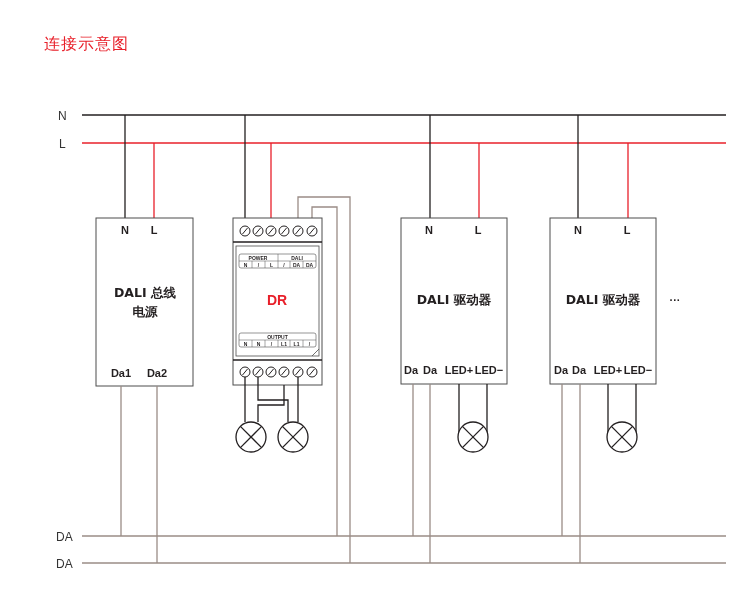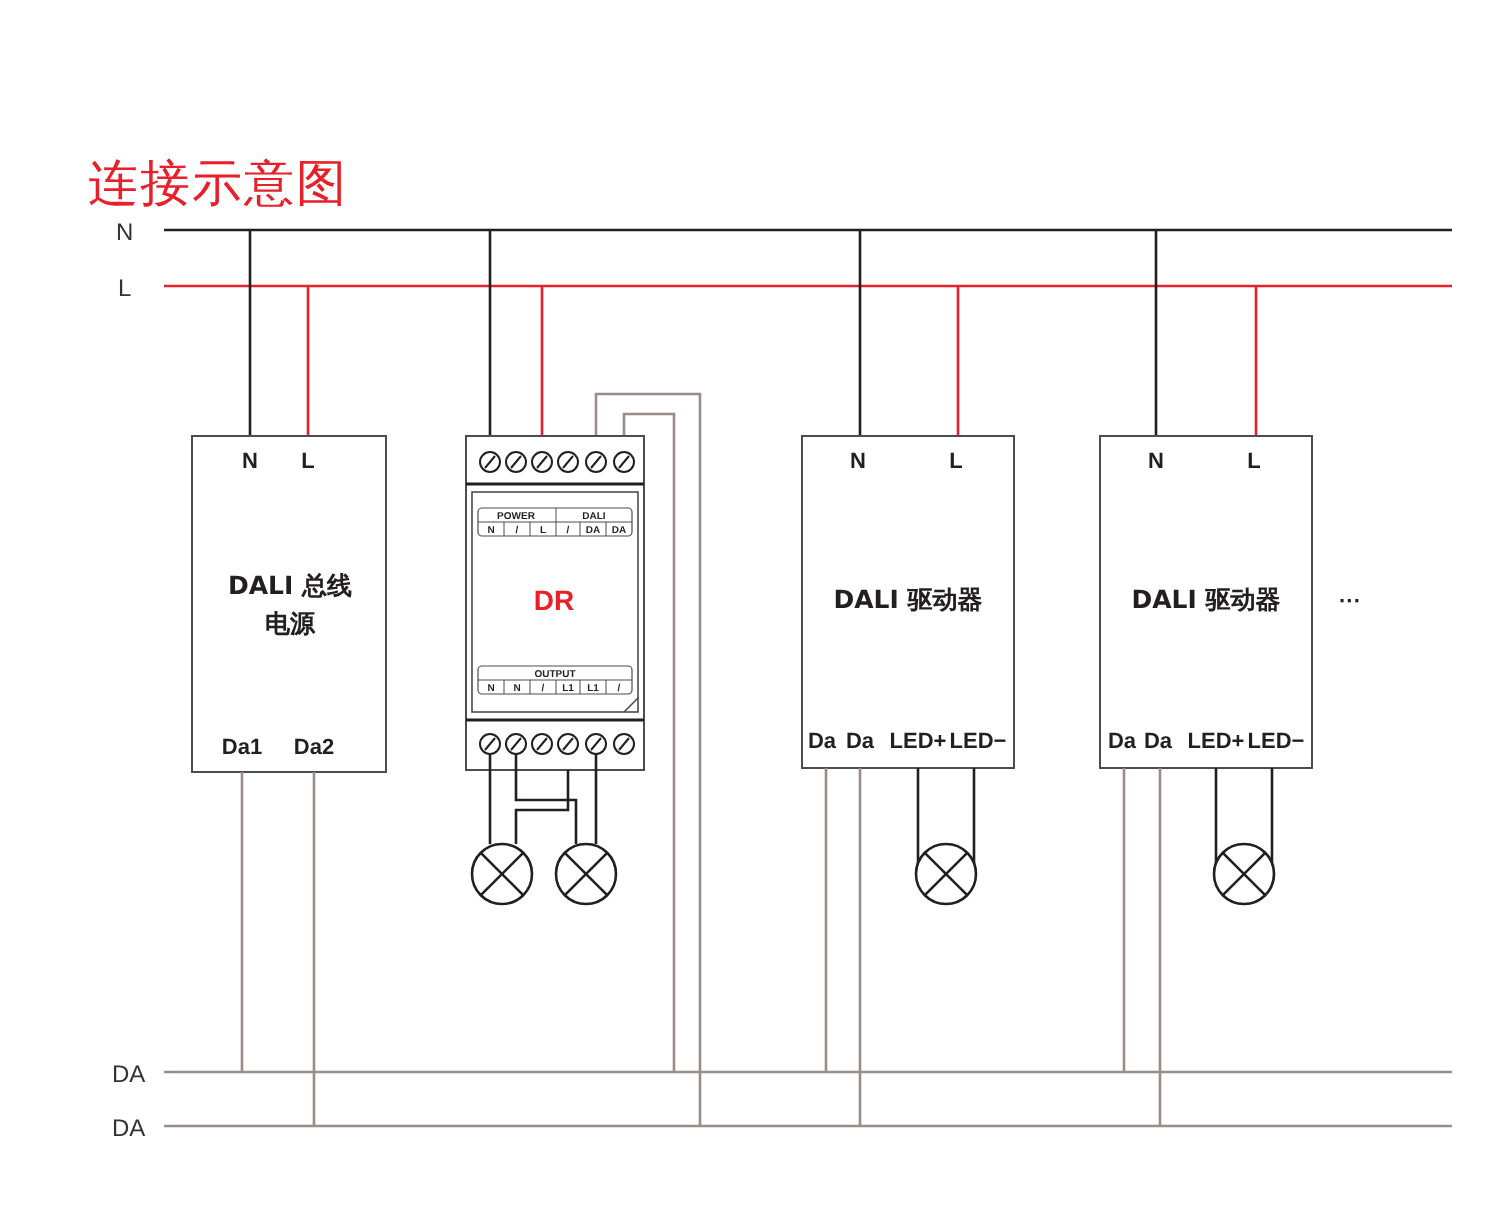--- a/index.html
+++ b/index.html
@@ -1,17 +1,17 @@
 <!DOCTYPE html>
 <html><head>
   <meta charset="utf-8">
   <style>
     html, body { margin: 0; padding: 0; background: #ffffff; }
     body { width: 754px; height: 616px; position: relative; overflow: hidden; font-family: "DejaVu Sans", sans-serif; }
-    .title { position: absolute; left: 44px; top: 34px; font-size: 25px; color: #e8202a; letter-spacing: 1px; font-family: Liberation Mono, monospace; margin-top: 41px; }
+    .title { position: absolute; left: 44px; top: 34px; font-size: 16px; color: #e8202a; letter-spacing: 1px; font-family: Liberation Mono, monospace; }
     svg { position: absolute; left: 0; top: 0; }
     .bus-label { font-size: 12px; fill: #333; font-family: "Liberation Sans", sans-serif; }
     .term { font-size: 11px; font-weight: bold; fill: #231f20; font-family: "Liberation Sans", sans-serif; }
     .devname { font-size: 12.5px; font-weight: bold; fill: #231f20; font-family: "DejaVu Sans", sans-serif; }
     .drname { font-size: 14px; font-weight: bold; fill: #e8202a; font-family: "Liberation Sans", sans-serif; }
     .tiny { font-size: 5px; fill: #231f20; font-family: "Liberation Sans", sans-serif; font-weight: bold; }
   </style>
 </head>
 <body>
 

